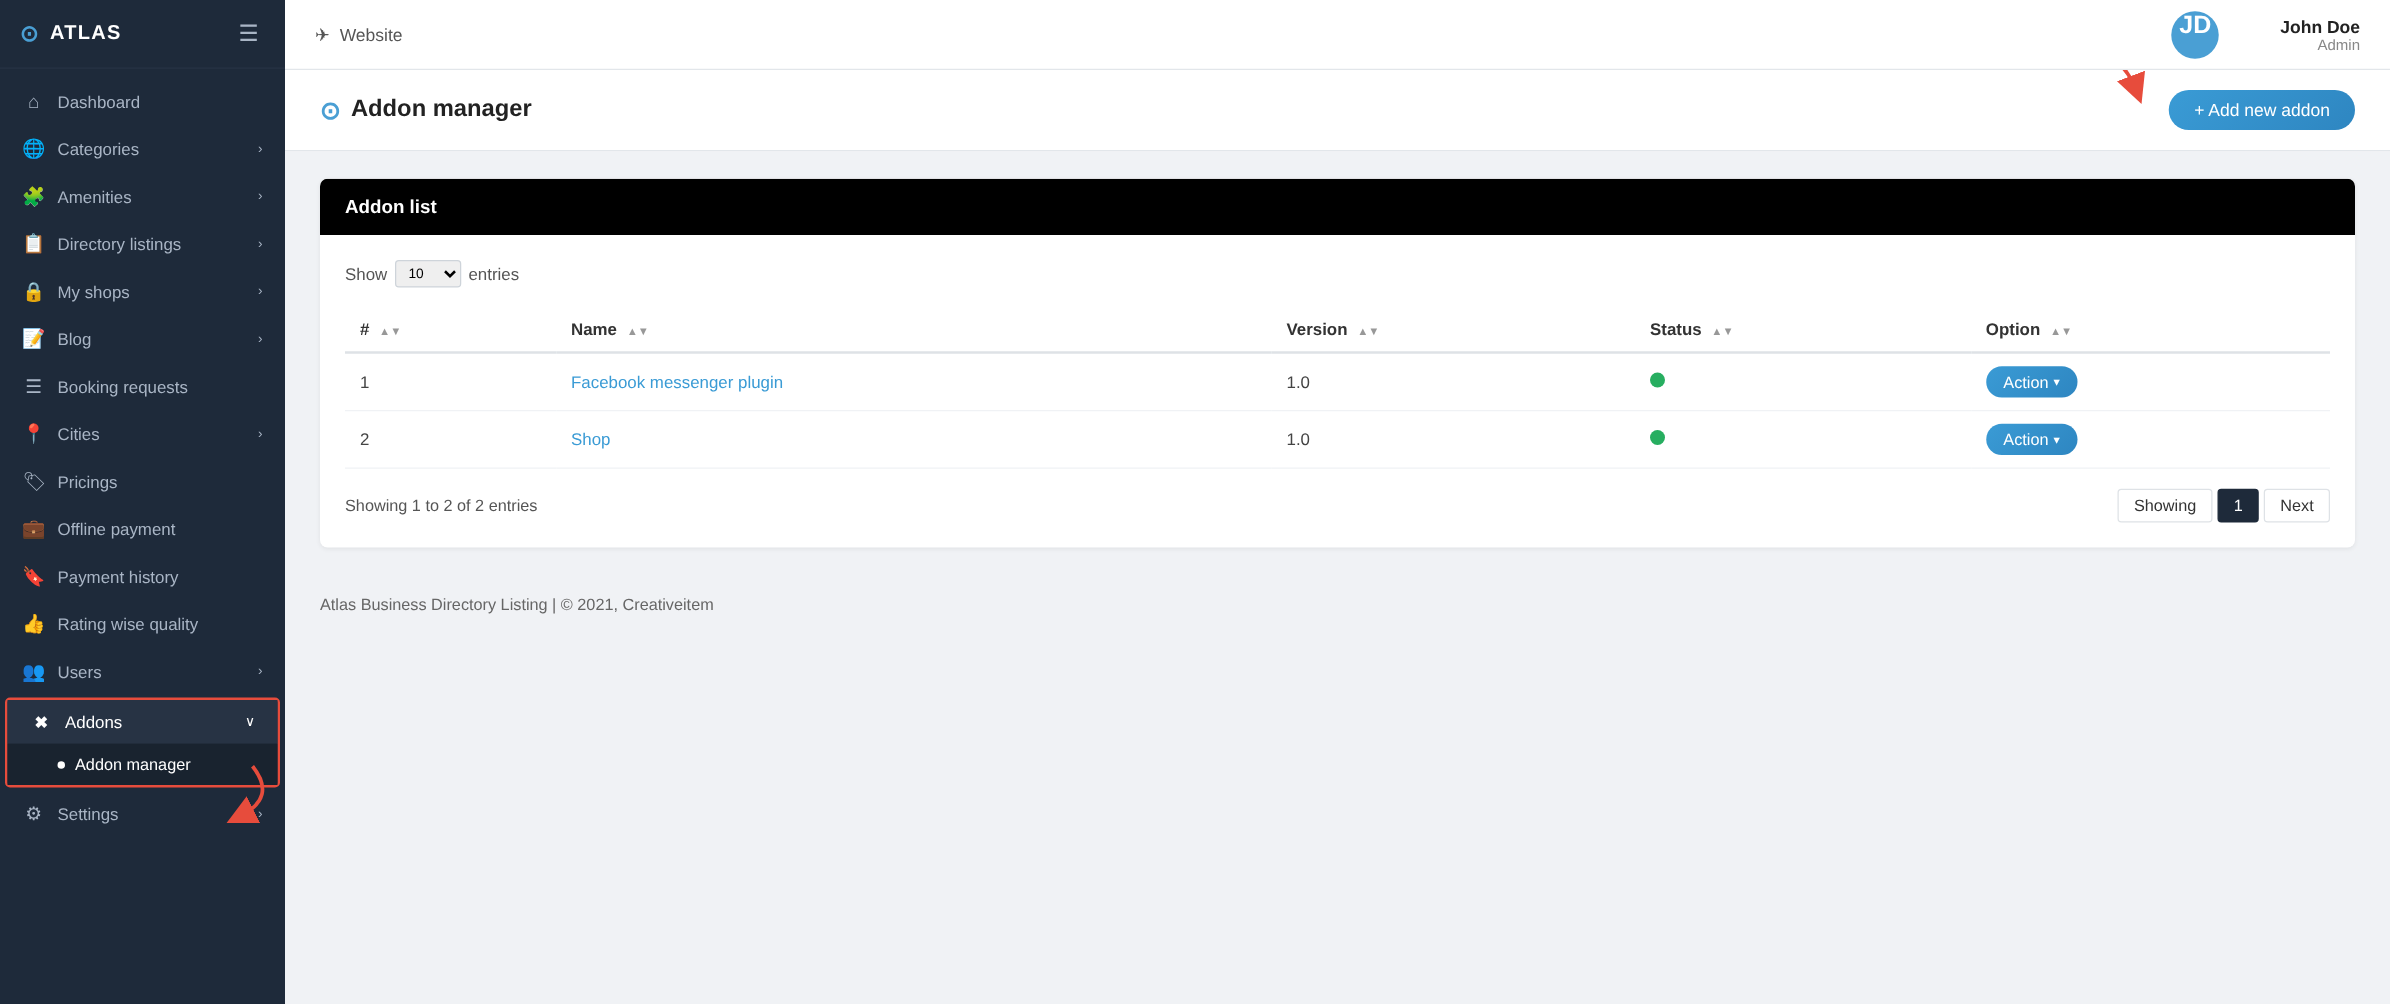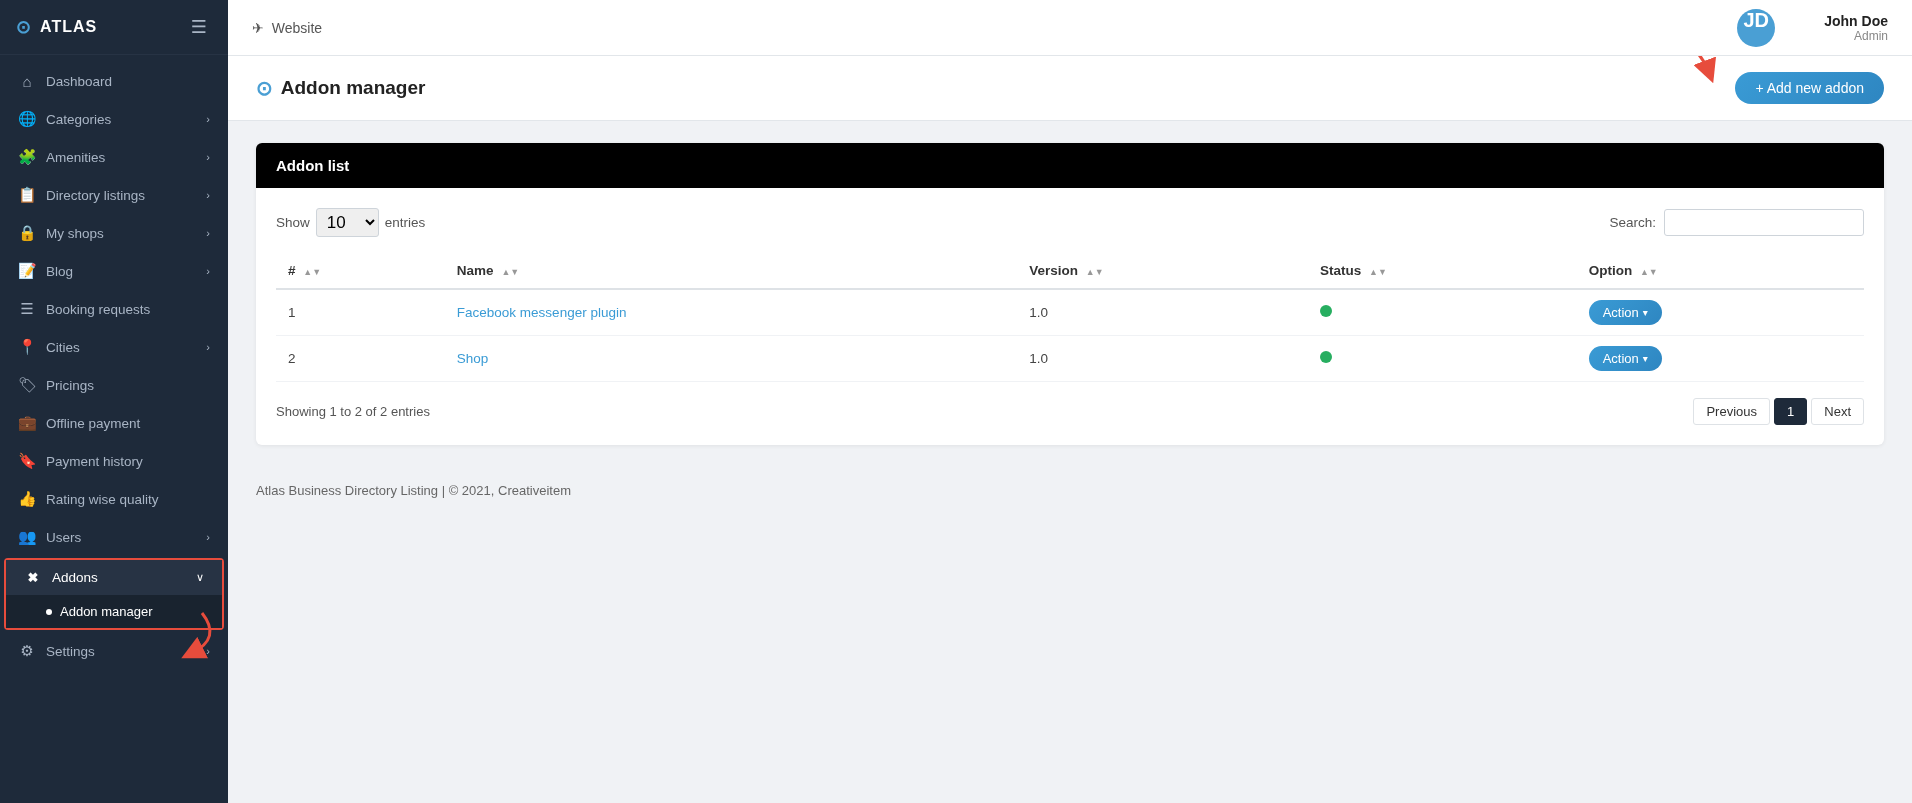--- a/index.html
+++ b/index.html
@@ -162,21 +162,21 @@
       display: flex;
       align-items: center;
       justify-content: space-between;
       margin-bottom: 16px;
     }
     .show-entries { display: flex; align-items: center; gap: 6px; color: #555; font-size: 13.5px; }
     .show-entries select {
       border: 1px solid #ced4da;
       border-radius: 3px;
       padding: 3px 6px;
-      font-size: 17px;
+      font-size: 11px;
       cursor: pointer;
     }
     .search-box { display: flex; align-items: center; gap: 8px; color: #555; font-size: 13.5px; }
     .search-box input {
       border: 1px solid #ced4da;
       border-radius: 3px;
       padding: 5px 10px;
       font-size: 13px;
       width: 200px;
       outline: none;
@@ -440,24 +440,20 @@
           <div class="table-controls">
             <div class="show-entries">
               <span>Show</span>
               <select>
                 <option>10</option>
                 <option>25</option>
                 <option>50</option>
                 <option>100</option>
               </select>
               <span>entries</span>
-            </div>
-            <div class="search-box">
-              <label>Search:</label>
-              <input type="text" style="">
             </div>
           </div>
 
           <table>
             <thead>
               <tr>
                 <th>
                   <span>#</span>
                   <span class="sort-icons">▲▼</span>
                 </th>
@@ -501,21 +497,21 @@
           Action <span style="font-size:10px;">▾</span>
         </button>
       </td>
     </tr>
               </tbody>
           </table>
 
           <div class="table-footer">
             <span>Showing 1 to 2 of 2 entries</span>
             <div class="pagination">
-              <button class="page-btn">Previous</button>
+              <button class="page-btn">Showing</button>
               <button class="page-btn active">1</button>
               <button class="page-btn">Next</button>
             </div>
           </div>
         </div>
       </div>
     </div>
 
     <div class="page-footer">
       <span>Atlas Business Directory Listing | © 2021, Creativeitem</span>

